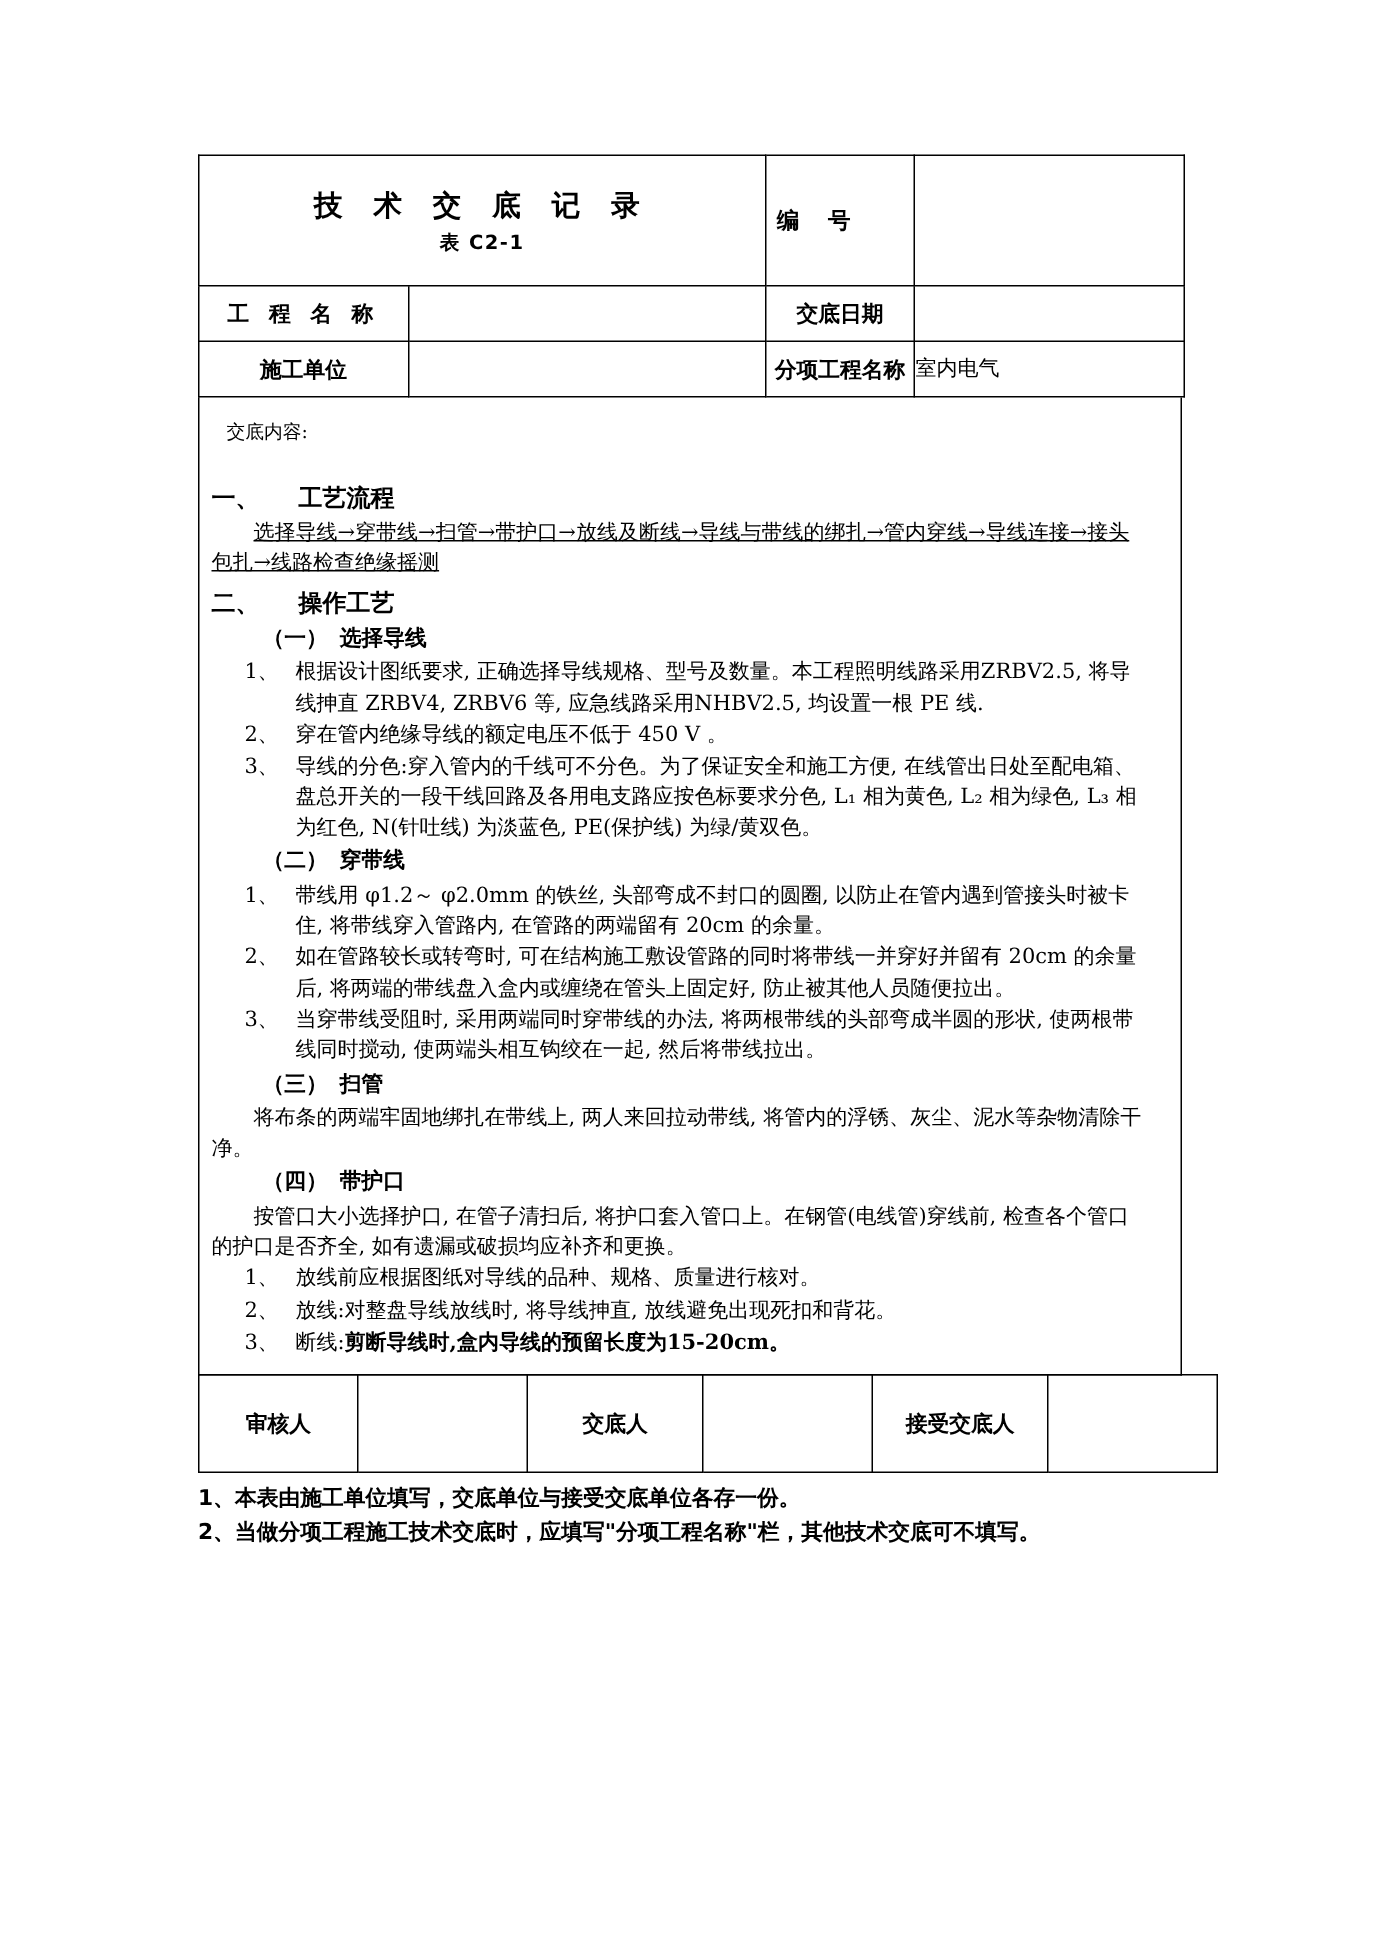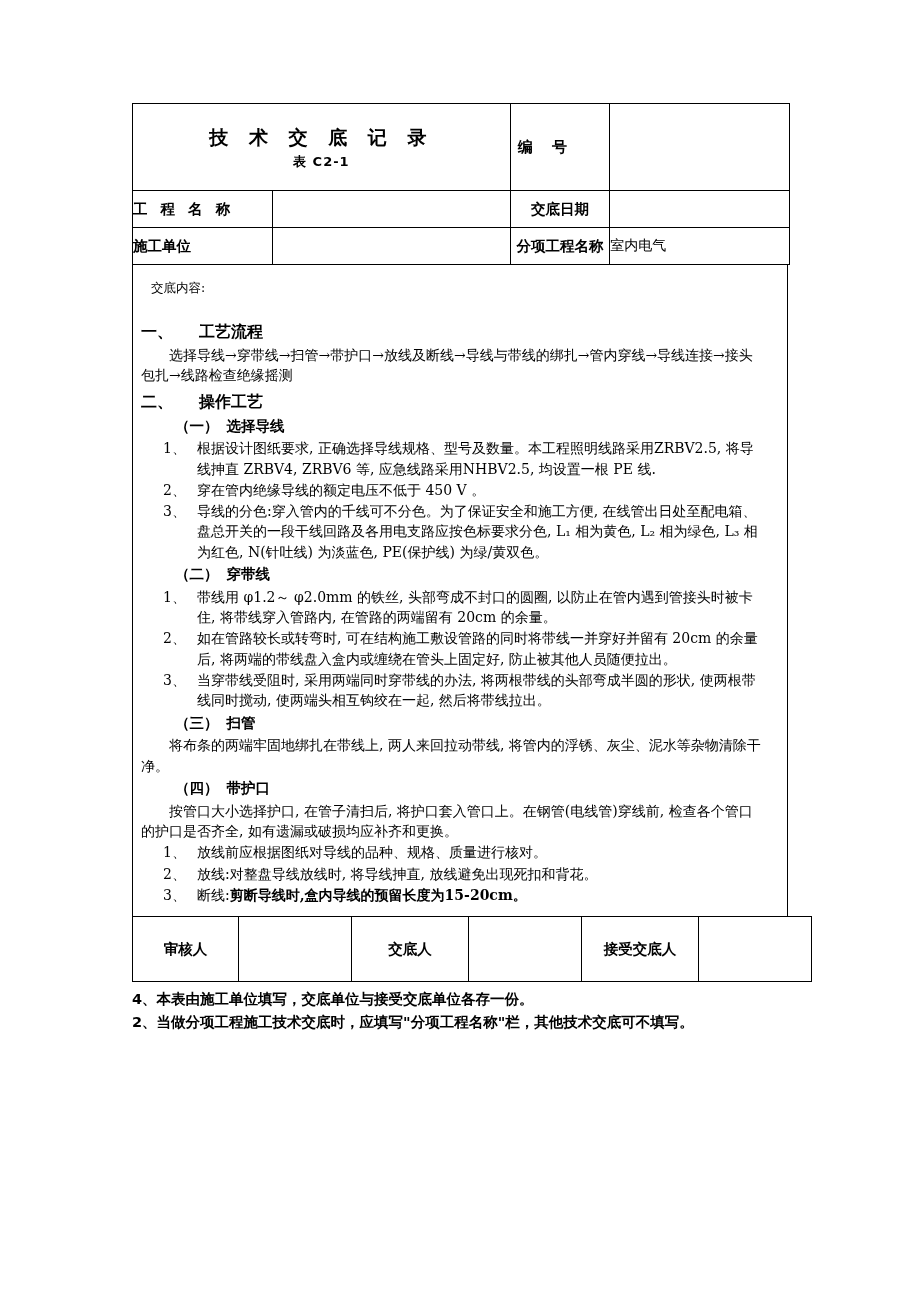--- a/index.html
+++ b/index.html
@@ -29,21 +29,21 @@
     table-layout: fixed;
   }
   table.hdr td {
     border: 1px solid #000;
     padding: 0;
     vertical-align: middle;
     font-family: "DejaVu Sans", "Liberation Sans", sans-serif;
   }
   .c-label {
     width: 136px;
-    text-align: left;
+    text-align: center;
     font-weight: bold;
     font-size: 14.5px;
   }
   .c-mid   { width: 232px; }
   .c-lab2  { width: 97px; text-align:center; font-weight:bold; font-size:14.5px;}
   .c-val2  { width: 175px; }
 
   .title-cell {
     text-align: center;
     padding: 13px 0 11px 0 !important;
@@ -109,20 +109,21 @@
     font-weight: bold;
     margin: 2px 0 1px 34px;
     font-family: "DejaVu Sans", "Liberation Sans", sans-serif;
   }
   .h2 .pnum { margin-right: 8px; }
   .flow {
     margin: 1px 0 4px 0;
     text-indent: 28px;
     font-size: 14px;
     line-height: 1.42;
+    text-decoration: underline;
   }
   .para {
     margin: 1px 0 1px 0;
     text-indent: 28px;
     font-size: 14px;
     line-height: 1.45;
   }
   ol.items {
     list-style: none;
     margin: 0 0 0 0;
@@ -299,17 +300,17 @@
       <td></td>
       <td>交底人</td>
       <td></td>
       <td>接受交底人</td>
       <td></td>
     </tr>
   </tbody>
     </table>
 
   <div class="notes">
-    <div>4、本表由施工单位填写，交底单位与接受交底单位各存一份。</div>
+    <div>1、本表由施工单位填写，交底单位与接受交底单位各存一份。</div>
     <div>2、当做分项工程施工技术交底时，应填写"分项工程名称"栏，其他技术交底可不填写。</div>
   </div>
 
 </div>
 
 </body></html>

